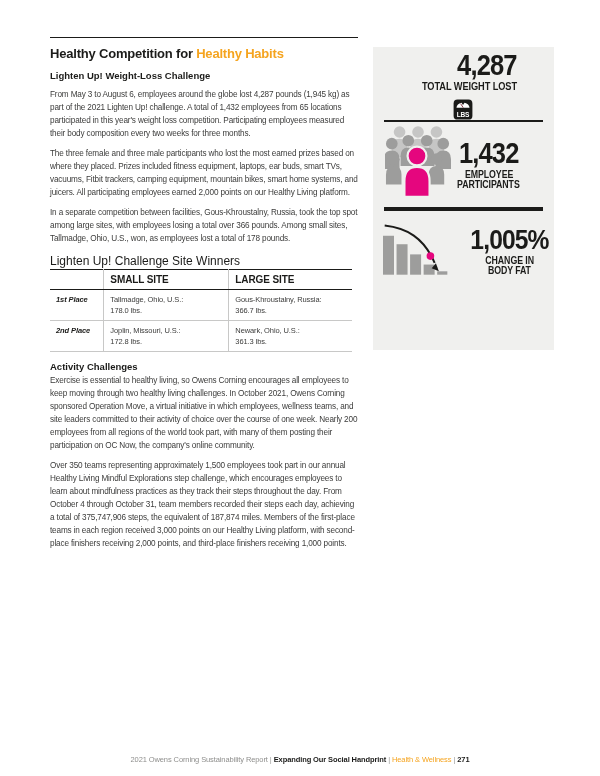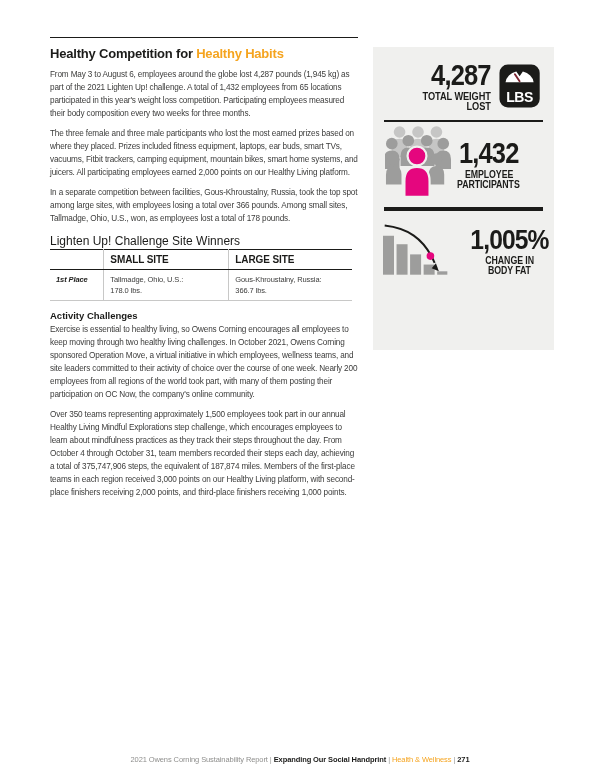--- a/index.html
+++ b/index.html
@@ -55,21 +55,21 @@
     display:inline-block;font-weight:700;color:#1b1b19;line-height:10px;letter-spacing:-0.1px;
     font-size:10px;
   }
   .stack{display:flex;flex-direction:column;}
   .stack.right{align-items:flex-end;text-align:right;}
   .stack.right .num,.stack.right .lbl{transform:scaleX(.88);transform-origin:100% 50%;}
   .stack.left{align-items:center;text-align:left;}
   .stack.left .num,.stack.left .lbl{transform:scaleX(.88);transform-origin:0 50%;}
   .stack.center{align-items:center;text-align:center;}
   .stack.center .num,.stack.center .lbl{transform:scaleX(.88);transform-origin:50% 50%;}
-  .b1{height:69px;justify-content:flex-start;gap:8px;padding:4px 14px 0 12px;}
+  .b1{height:69px;justify-content:flex-start;gap:8px;padding:4px 14px 0 12px;flex-direction:column;}
   .b1 .num{font-size:29px;}
   .b1 .lbl{font-size:10.5px;margin-top:1px;}
   .b2{height:85px;gap:6px;padding-left:12px;}
   .b2 .num{font-size:29px;}
   .b2 .lbl{font-size:10px;}
   .b2 .num{margin-bottom:2px;}
   .b3{height:63px;justify-content:center;gap:7px;}
   .b3 .num{font-size:30px;transform:scaleX(.9);}
   .b3 .lbl{font-size:9.5px;transform:scaleX(.92);margin-top:3px;}
   .b3 .pin{margin-left:4px;}
@@ -89,20 +89,21 @@
 </head>
 <body>
 
 <div class="page">
 
   <div class="left-col">
     <hr class="top-rule">
 
     <h1 class="article-title"><span>Healthy Competition for</span> <span class="hl">Healthy Habits</span></h1>
 
+    <div class="subheading">Lighten Up! Weight-Loss Challenge</div>
 
     <p class="body-text first">From May 3 to August 6, employees around the globe lost 4,287 pounds (1,945 kg) as part of the 2021 Lighten Up! challenge. A total of 1,432 employees from 65 locations participated in this year's weight loss competition. Participating employees measured their body composition every two weeks for three months.</p>
     <p class="body-text">The three female and three male participants who lost the most earned prizes based on where they placed. Prizes included fitness equipment, laptops, ear buds, smart TVs, vacuums, Fitbit trackers, camping equipment, mountain bikes, smart home systems, and juicers. All participating employees earned 2,000 points on our Healthy Living platform.</p>
     <p class="body-text">In a separate competition between facilities, Gous-Khroustalny, Russia, took the top spot among large sites, with employees losing a total over 366 pounds. Among small sites, Tallmadge, Ohio, U.S., won, as employees lost a total of 178 pounds.</p>
 
     <div class="table-title">Lighten Up! Challenge Site Winners</div>
 
     <table class="winners">
       <thead>
         <tr>
@@ -114,20 +115,31 @@
       <tbody>
         <tr>
           <td class="place">1st Place</td>
           <td class="c1">
             <div>Tallmadge, Ohio, U.S.:</div>
             <div>178.0 lbs.</div>
           </td>
           <td class="c2">
             <div>Gous-Khroustalny, Russia:</div>
             <div>366.7 lbs.</div>
+          </td>
+        </tr>
+        <tr>
+          <td class="place">2nd Place</td>
+          <td class="c1">
+            <div>Joplin, Missouri, U.S.:</div>
+            <div>172.8 lbs.</div>
+          </td>
+          <td class="c2">
+            <div>Newark, Ohio, U.S.:</div>
+            <div>361.3 lbs.</div>
           </td>
         </tr>
       </tbody>
     </table>
 
     <div class="section-heading">Activity Challenges</div>
     <p class="body-text" style="margin-top:2px;">Exercise is essential to healthy living, so Owens Corning encourages all employees to keep moving through two healthy living challenges. In October 2021, Owens Corning sponsored Operation Move, a virtual initiative in which employees, wellness teams, and site leaders committed to their activity of choice over the course of one week. Nearly 200 employees from all regions of the world took part, with many of them posting their participation on OC Now, the company's online community.</p>
     <p class="body-text">Over 350 teams representing approximately 1,500 employees took part in our annual Healthy Living Mindful Explorations step challenge, which encourages employees to learn about mindfulness practices as they track their steps throughout the day. From October 4 through October 31, team members recorded their steps each day, achieving a total of 375,747,906 steps, the equivalent of 187,874 miles. Members of the first-place teams in each region received 3,000 points on our Healthy Living platform, with second-place finishers receiving 2,000 points, and third-place finishers receiving 1,000 points.</p>
   </div>
 

